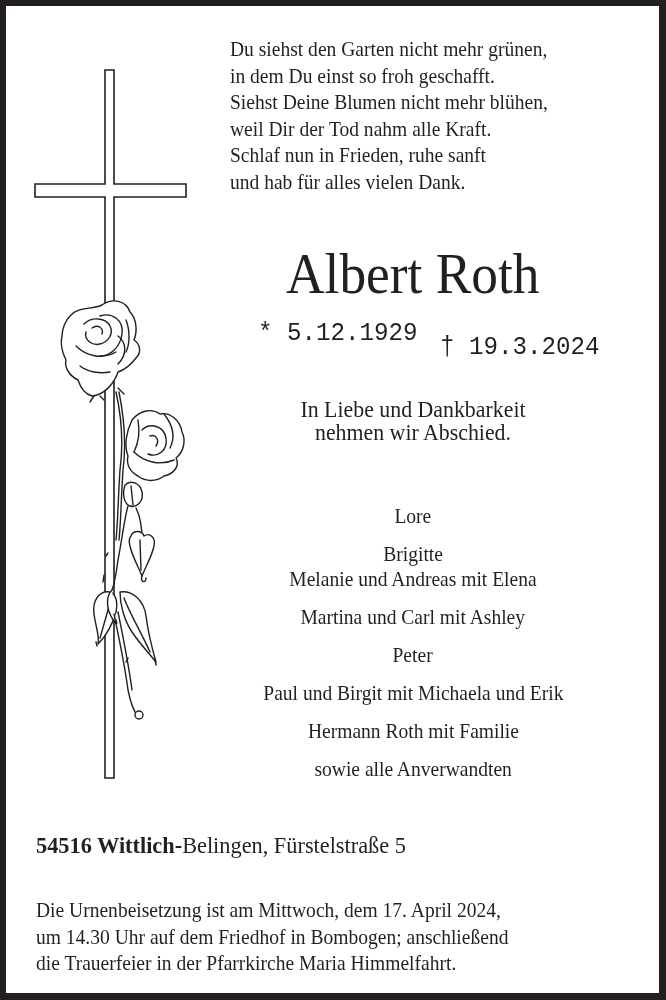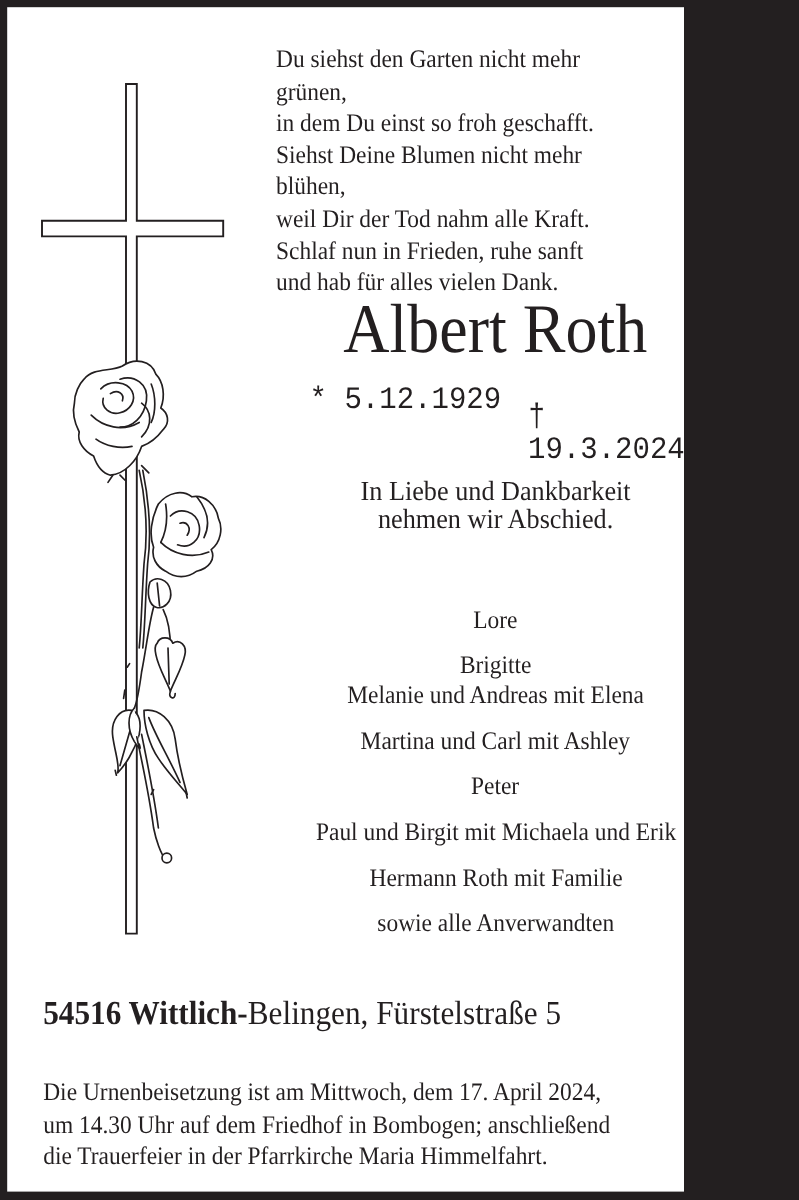--- a/index.html
+++ b/index.html
@@ -1,39 +1,39 @@
 <!DOCTYPE html>
 <html><head>
 <meta charset="utf-8">
 <style>
   html, body { margin:0; padding:0; background:#231f20; }
   body { width:666px; height:1000px; position:relative; overflow:hidden; }
   .frame {
-    position:absolute; left:6px; top:6px; width:564px; height:987px;
+    position:absolute; left:6px; top:6px; width:653px; height:987px;
     background:#ffffff;
   }
   .serif { font-family:"Liberation Serif", "DejaVu Serif", serif; color:#231f20; }
 
   .poem { position:absolute; left:230px; top:36px; font-size:21px; line-height:26.6px; }
   .poem .line { display:block; transform:scaleX(0.93); transform-origin:left top; }
 
   .name { position:absolute; left:0; width:814px; top:242px; text-align:center; font-size:58px; line-height:64px; }
   .name span { display:inline-block; transform:scaleX(0.92); }
 
   .date { position:absolute; top:319px; font-size:26px; line-height:28px;font-family:Liberation Mono, monospace; }
   .date span { display:inline-block; transform:scaleX(0.93); transform-origin:left top; }
 
   .center-block { position:absolute; left:0; width:814px; text-align:center; }
   .farewell { top:398px; font-size:23px; line-height:23px; }
   .farewell span { display:block; transform:scaleX(0.95); }
 
   .mourner { position:absolute; left:0; width:814px; text-align:center; font-size:21px; line-height:24px; }
   .mourner span { display:inline-block; transform:scaleX(0.93); }
 
-  .address { position:absolute; left:36px; top:833px; font-size:28px; line-height:26px; }
+  .address { position:absolute; left:36px; top:833px; font-size:24px; line-height:26px; }
   .address span { display:inline-block; transform:scaleX(0.93); transform-origin:left top; }
   .address b { font-weight:bold; }
 
   .notice { position:absolute; left:36px; top:877px; font-size:21px; line-height:26.5px; }
   .notice .line { display:block; transform:scaleX(0.93); transform-origin:left top; }
 
   .art { position:absolute; left:0; top:0; }
 </style>
 </head>
 <body>

